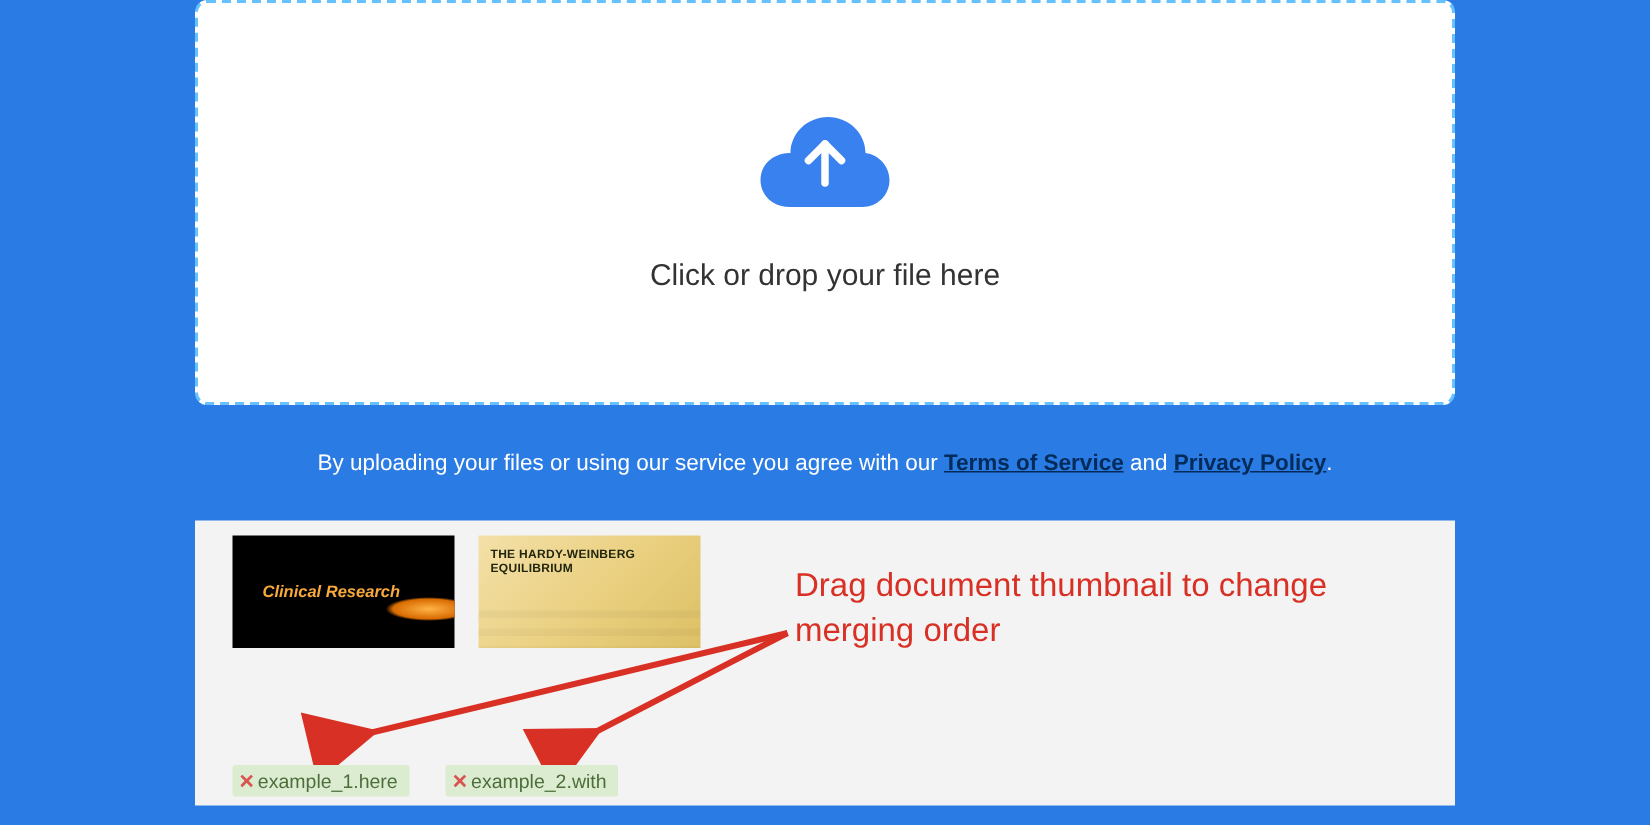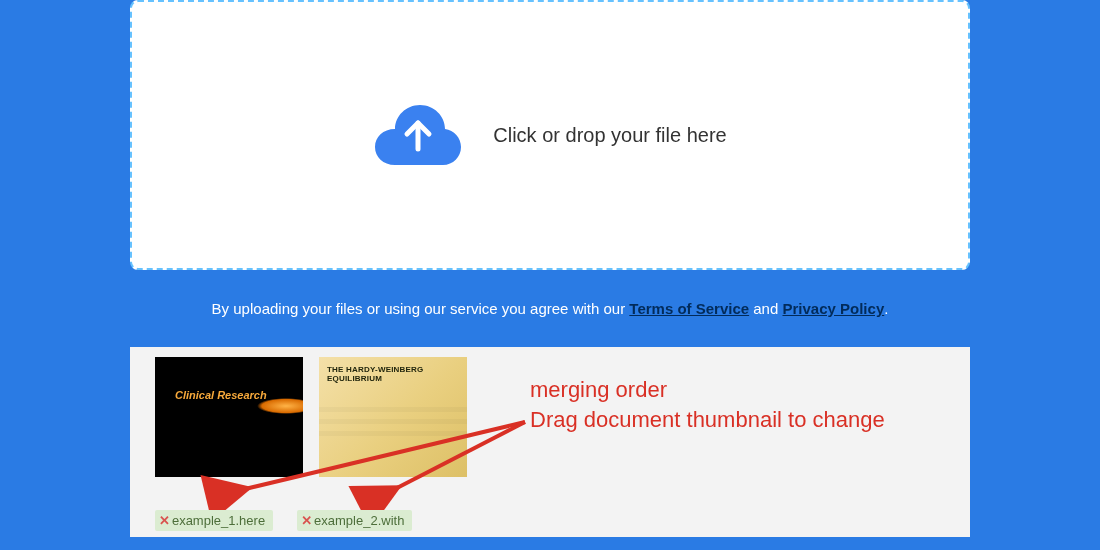--- a/index.html
+++ b/index.html
@@ -15,21 +15,21 @@
     margin:0 auto;
     padding:0 130px;
   }
   .dropzone{
     margin-top:0;
     background:#fff;
     border:2px dashed #66c2ff;
     border-radius:8px;
     height:270px;
     display:flex;
-    flex-direction:row;
+    flex-direction:column;
     align-items:center;
     justify-content:center;
     gap:30px;
     cursor:pointer;
   }
   .dropzone-text{
     font-size:20px;
     color:#333;
   }
   .agree{
@@ -50,21 +50,21 @@
     padding:10px 25px 10px 25px;
     position:relative;
     height:190px;
   }
   .thumbs{
     display:flex;
     gap:16px;
   }
   .thumb{
     width:148px;
-    height:120px;
+    height:75px;
     cursor:move;
     position:relative;
     overflow:hidden;
   }
   .thumb1{
     background:#000;
     display:flex;
     align-items:center;
     justify-content:center;
   }
@@ -176,22 +176,22 @@
           <span>THE HARDY-WEINBERG</span><br>
           <span>EQUILIBRIUM</span>
         </div>
         <div class="band" style="top:50px"></div>
         <div class="band" style="top:62px"></div>
         <div class="band" style="top:74px"></div>
       </div>
     </div>
 
     <div class="anno">
+      <div>Drag document thumbnail to change</div>
       <div>merging order</div>
-      <div>Drag document thumbnail to change</div>
     </div>
 
     <svg class="arrows" width="840" height="190">
       <defs>
         <marker id="ah" markerWidth="14" markerHeight="12" refX="2" refY="6" orient="auto">
           <path d="M12 0 L0 6 L12 12 Z" fill="#d93025"></path>
         </marker>
       </defs>
       <line x1="395" y1="75" x2="115" y2="142" stroke="#d93025" stroke-width="4" marker-end="url(#ah)"></line>
       <line x1="395" y1="75" x2="265" y2="142" stroke="#d93025" stroke-width="4" marker-end="url(#ah)"></line>

